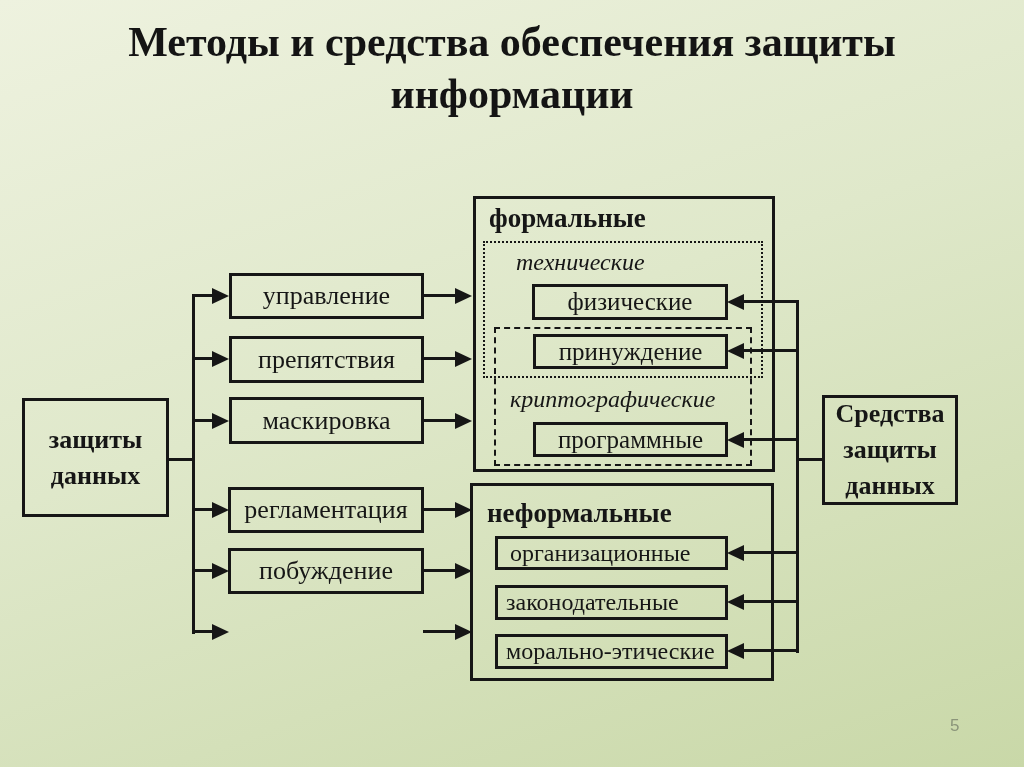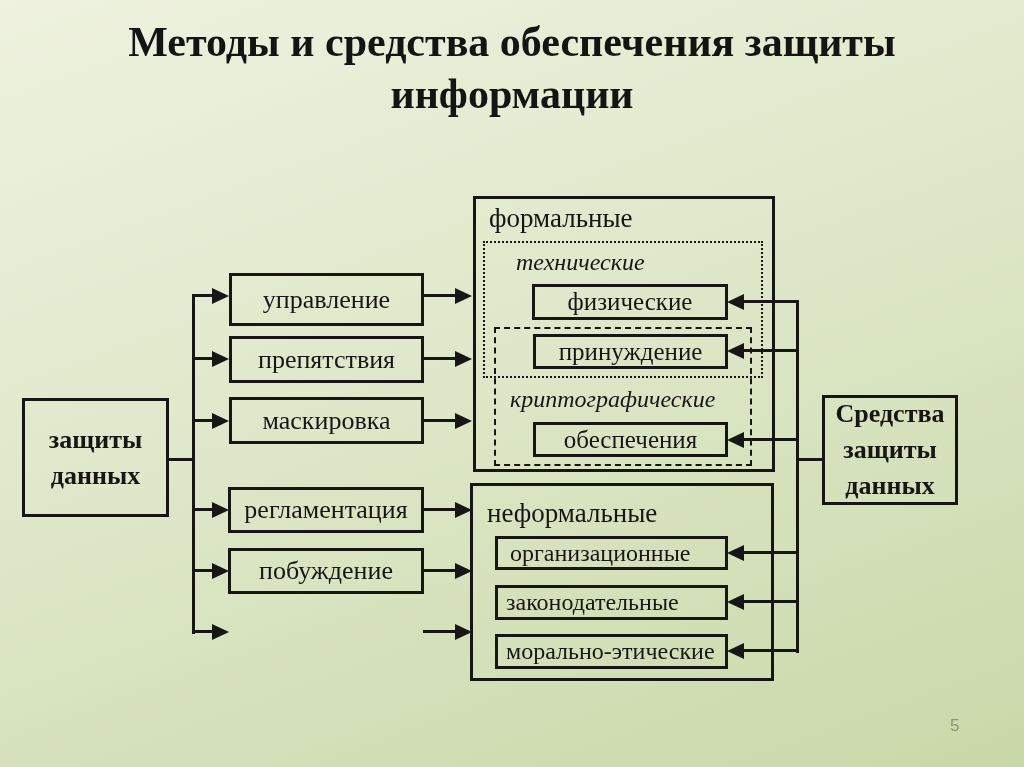--- a/index.html
+++ b/index.html
@@ -21,21 +21,21 @@
     font-size:26px; text-align:center;
   }
   .side-box {
     position:absolute; border:3px solid #161616;
     display:flex; flex-direction:column; align-items:center; justify-content:center;
     font-weight:bold; font-size:26px; line-height:36px; text-align:center;
   }
   .group-box { position:absolute; border:3px solid #161616; background:transparent; }
   .dotted-box { position:absolute; border:2px dotted #161616; background:transparent; }
   .dashed-box { position:absolute; border:2px dashed #161616; background:transparent; }
-  .group-label { position:absolute; font-weight:normal; font-size:27px; }
+  .group-label { position:absolute; font-weight:bold; font-size:27px; }
   .italic-label { position:absolute; font-style:italic; font-size:24px; }
   .target-box {
     position:absolute; border:3px solid #161616;
     display:flex; align-items:center; justify-content:center;
     font-size:25px;
   }
   .target-box.left-text { justify-content:flex-start; padding-left:8px; font-size:24px; }
   .hline { position:absolute; height:3px; background:#161616; }
   .vline { position:absolute; width:3px; background:#161616; }
   .ar { position:absolute; width:0; height:0;
@@ -64,35 +64,35 @@
     <div>защиты</div>
     <div>данных</div>
   </div>
 
   <div class="side-box" style="left:822px; top:395px; width:136px; height:110px;">
     <div>Средства</div>
     <div>защиты</div>
     <div>данных</div>
   </div>
 
-  <div class="box" style="left:229px; top:273px; width:195px; height:53px;">управление</div>
+  <div class="box" style="left:229px; top:273px; width:195px; height:46px;">управление</div>
   <div class="box" style="left:229px; top:336px; width:195px; height:47px;">препятствия</div>
   <div class="box" style="left:229px; top:397px; width:195px; height:47px;">маскировка</div>
   <div class="box" style="left:228px; top:487px; width:196px; height:46px;">регламентация</div>
   <div class="box" style="left:228px; top:548px; width:196px; height:46px;">побуждение</div>
 
   <div class="group-box" style="left:473px; top:196px; width:302px; height:276px;"></div>
   <div class="group-label" style="left:489px; top:203px;">формальные</div>
   <div class="dotted-box" style="left:483px; top:241px; width:280px; height:137px;"></div>
   <div class="italic-label" style="left:516px; top:249px;">технические</div>
   <div class="target-box" style="left:532px; top:284px; width:196px; height:36px;">физические</div>
   <div class="dashed-box" style="left:494px; top:327px; width:258px; height:139px;"></div>
   <div class="target-box" style="left:533px; top:334px; width:195px; height:35px;">принуждение</div>
   <div class="italic-label" style="left:510px; top:386px;">криптографические</div>
-  <div class="target-box" style="left:533px; top:422px; width:195px; height:35px;">обеспечения</div>
+  <div class="target-box" style="left:533px; top:422px; width:195px; height:35px;">программные</div>
 
   <div class="group-box" style="left:470px; top:483px; width:304px; height:198px;"></div>
   <div class="group-label" style="left:487px; top:498px;">неформальные</div>
   <div class="target-box left-text" style="left:495px; top:536px; width:233px; height:34px;padding-left:12px;">организационные</div>
   <div class="target-box left-text" style="left:495px; top:585px; width:233px; height:35px;">законодательные</div>
   <div class="target-box left-text" style="left:495px; top:634px; width:233px; height:35px;">морально-этические</div>
 
   <div id="connectors">
       <div class="vline" style="left: 192px; top: 294px; height: 340px;"></div>
       <div class="hline" style="left: 166px; top: 458px; width: 28px;"></div>

